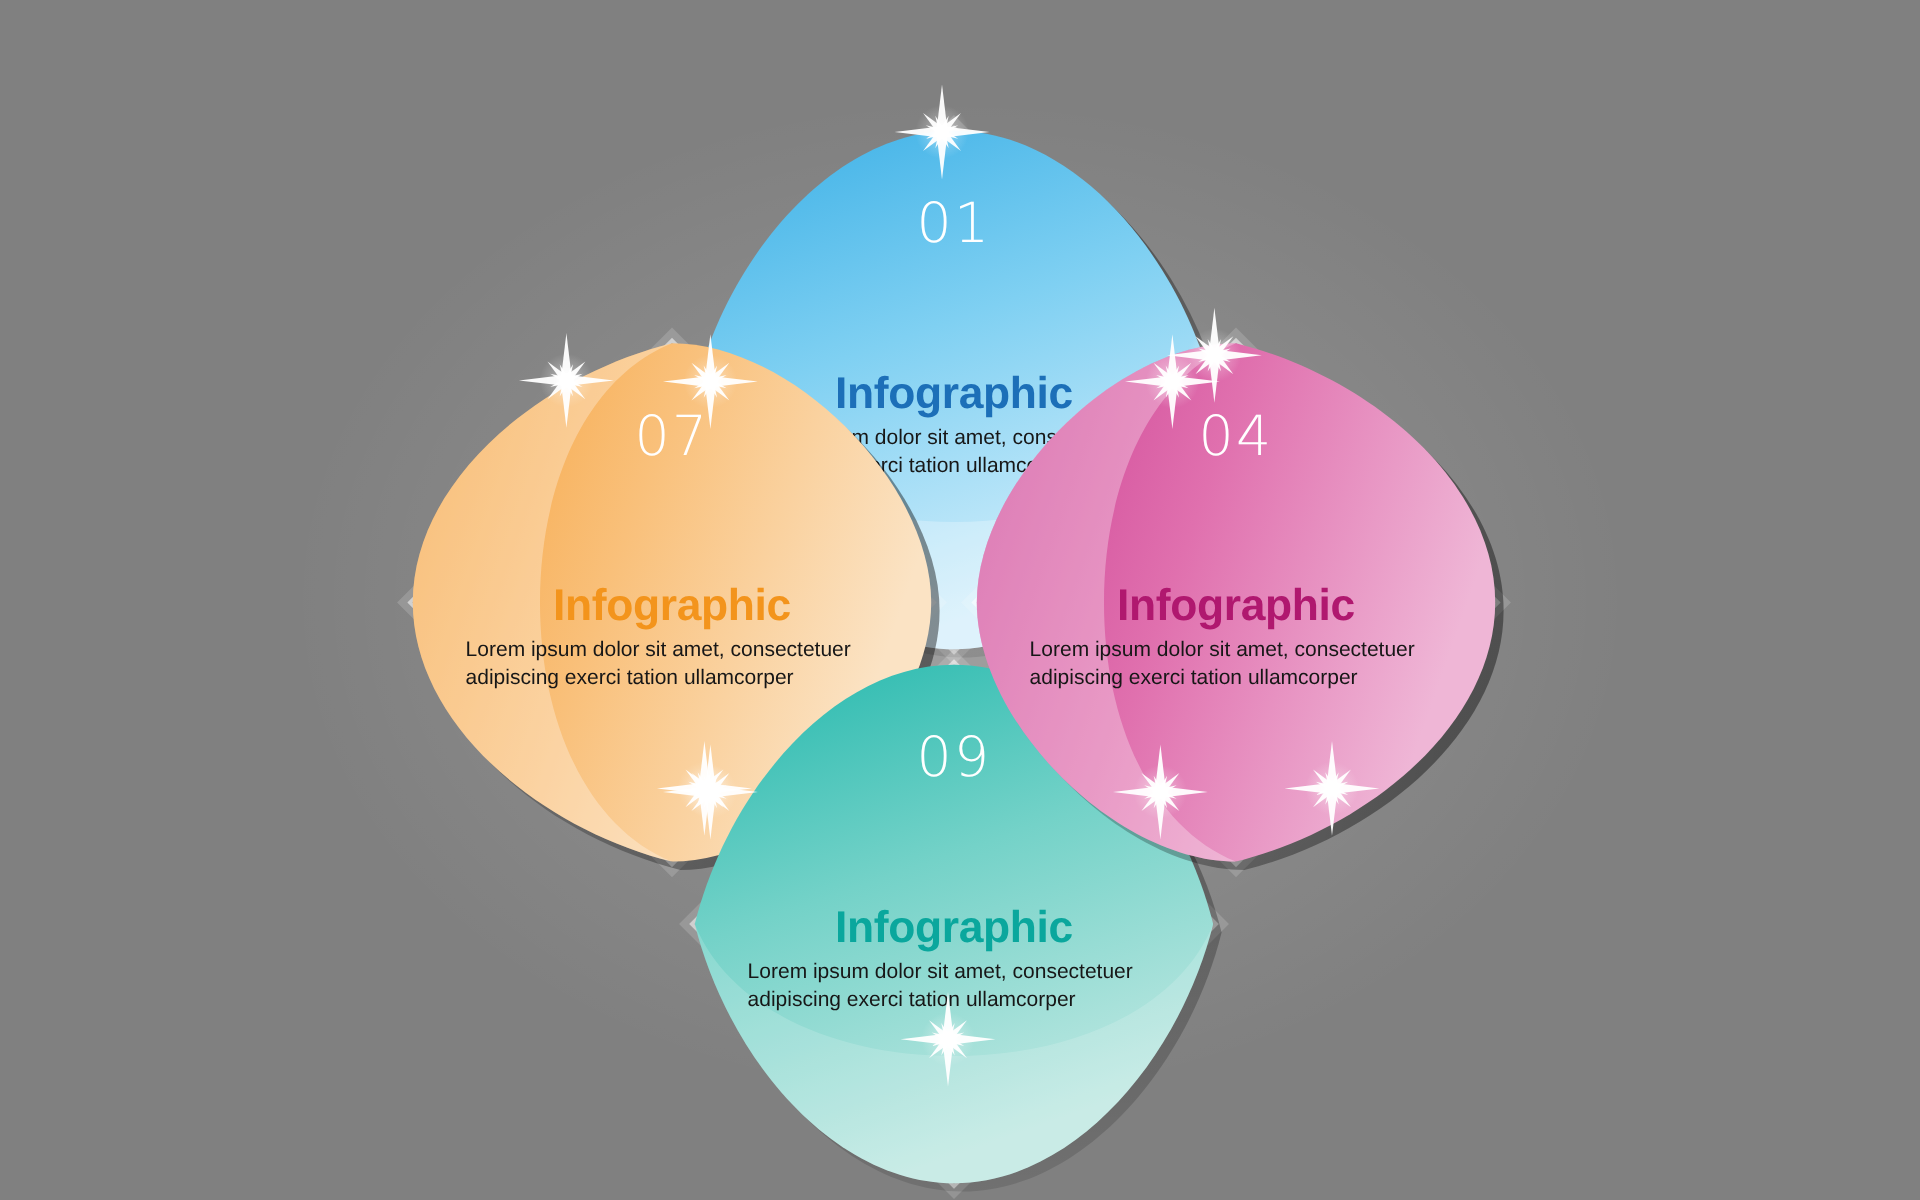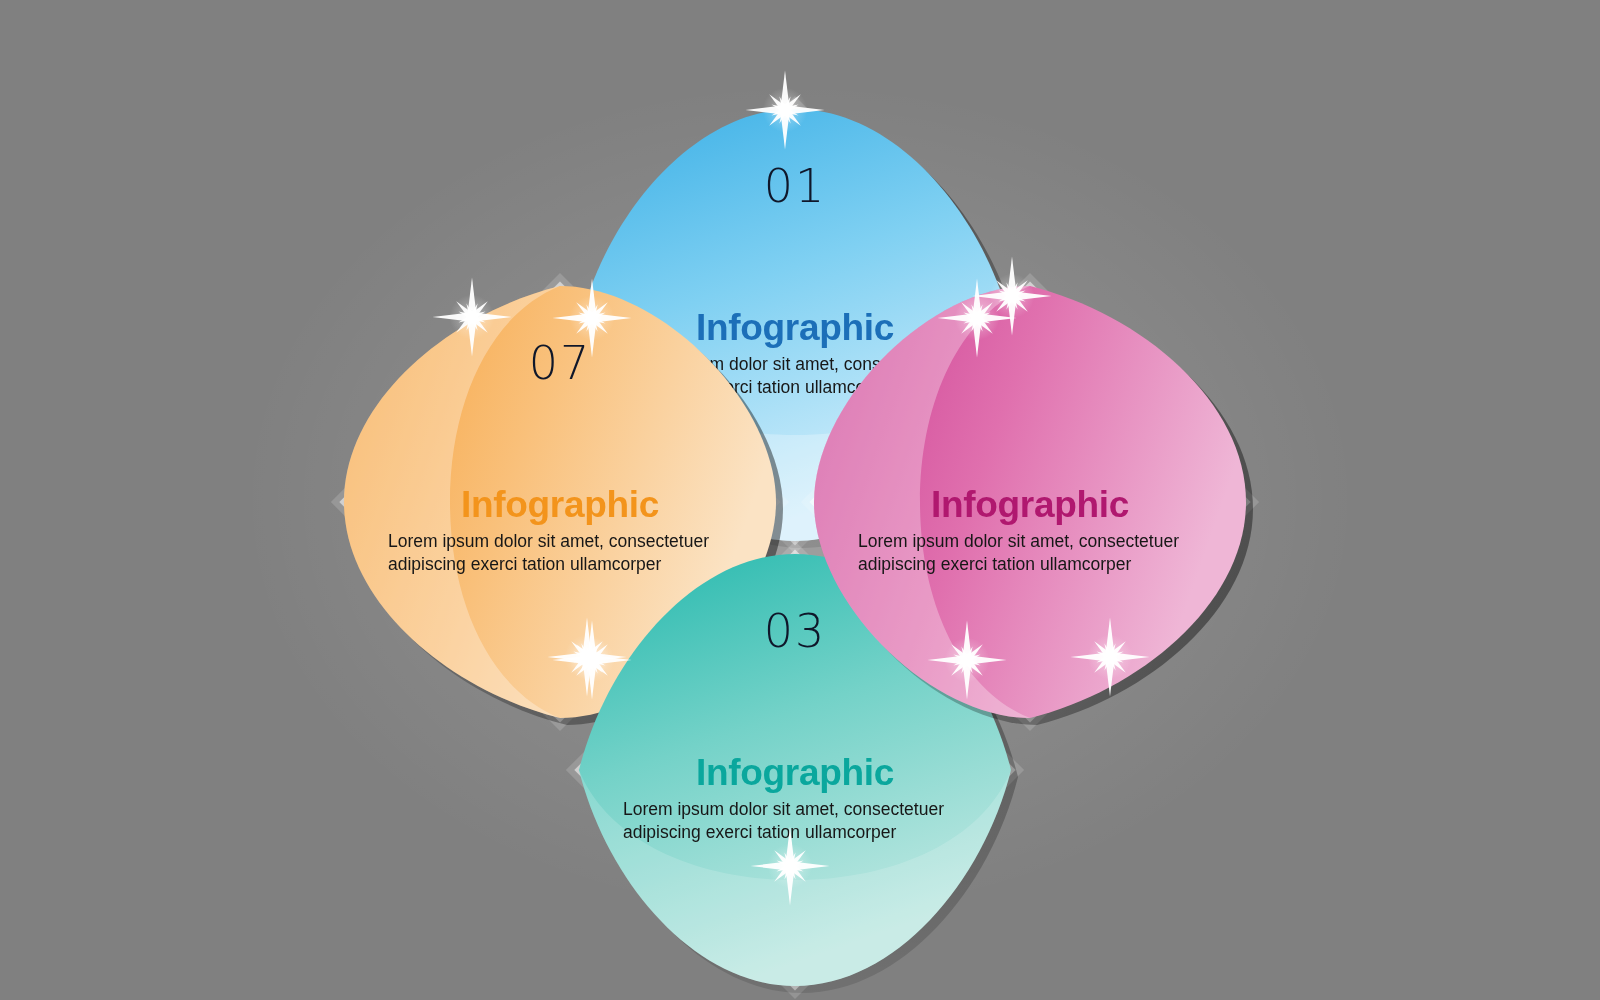--- a/index.html
+++ b/index.html
@@ -90,21 +90,21 @@
     pointer-events: none;
   }
 
   .num {
     position: absolute;
     left: 0;
     width: 460px;
     top: 64px;
     font-size: 46px;
     font-weight: 300;
-    color: #0f172a;
+    color: #ffffff;
     letter-spacing: 2px;
     font-family: "DejaVu Sans", sans-serif;
   }
 
   .title {
     position: absolute;
     left: 0;
     width: 460px;
     top: 212px;
     font-size: 37px;
@@ -212,21 +212,21 @@
         <linearGradient id="sh2" x1="0" y1="0" x2="0" y2="1">
           <stop offset="0%" stop-color="#000" stop-opacity="0.40"></stop>
           <stop offset="100%" stop-color="#000" stop-opacity="0.12"></stop>
         </linearGradient>
       </defs>
       <path d="M230,14 C330,14 418,118 446,230 C418,342 330,446 230,446 C130,446 42,342 14,230 C42,118 130,14 230,14 Z" transform="translate(7,7)" fill="url(#sh2)"></path>
       <path d="M230,14 C330,14 418,118 446,230 C418,342 330,446 230,446 C130,446 42,342 14,230 C42,118 130,14 230,14 Z" fill="url(#g2)"></path>
       <path d="M14,230 C42,300 130,340 230,340 C330,340 418,300 446,230 C418,342 330,446 230,446 C130,446 42,342 14,230 Z" fill="#ffffff" fill-opacity="0.16"></path>
     </svg>
     <div class="panel-content">
-      <div class="num">03</div>
+      <div class="num">09</div>
       <div class="title" id="p2-title" style="color: rgb(10, 167, 157);">Infographic</div>
       <div class="body-txt">Lorem ipsum dolor sit amet, consectetuer adipiscing exerci tation ullamcorper</div>
     </div>
   </div>
 
   <div class="panel" id="p3" style="left: 800px; top: 272px;">
     <div class="diamond-wrap">
       <div class="glass-frame"></div>
       <div class="diamond" id="p3-diamond" style="background: rgb(191, 30, 126);"></div>
     </div>
@@ -240,20 +240,21 @@
         <linearGradient id="sh3" x1="0" y1="0" x2="1" y2="0.2">
           <stop offset="0%" stop-color="#000" stop-opacity="0.12"></stop>
           <stop offset="100%" stop-color="#000" stop-opacity="0.40"></stop>
         </linearGradient>
       </defs>
       <path d="M230,14 C342,42 446,130 446,230 C446,330 342,418 230,446 C130,446 14,330 14,230 C14,130 130,14 230,14 Z" transform="translate(7,7)" fill="url(#sh3)"></path>
       <path d="M230,14 C342,42 446,130 446,230 C446,330 342,418 230,446 C130,446 14,330 14,230 C14,130 130,14 230,14 Z" fill="url(#g3)"></path>
       <path d="M230,14 C160,42 120,130 120,230 C120,330 160,418 230,446 C130,446 14,330 14,230 C14,130 130,14 230,14 Z" fill="#ffffff" fill-opacity="0.30"></path>
     </svg>
     <div class="panel-content">
+      <div class="num">04</div>
       <div class="title" id="p3-title" style="color: rgb(176, 24, 111);">Infographic</div>
       <div class="body-txt">Lorem ipsum dolor sit amet, consectetuer adipiscing exerci tation ullamcorper</div>
     </div>
   </div>
 
   <div id="sparkle-layer">
       <svg class="sparkle" viewBox="0 0 100 100" style="left: 785px; top: 110px;">
         <defs>
           <radialGradient id="sg-sparkle-top">
             <stop offset="0%" stop-color="#ffffff" stop-opacity="1"></stop>

